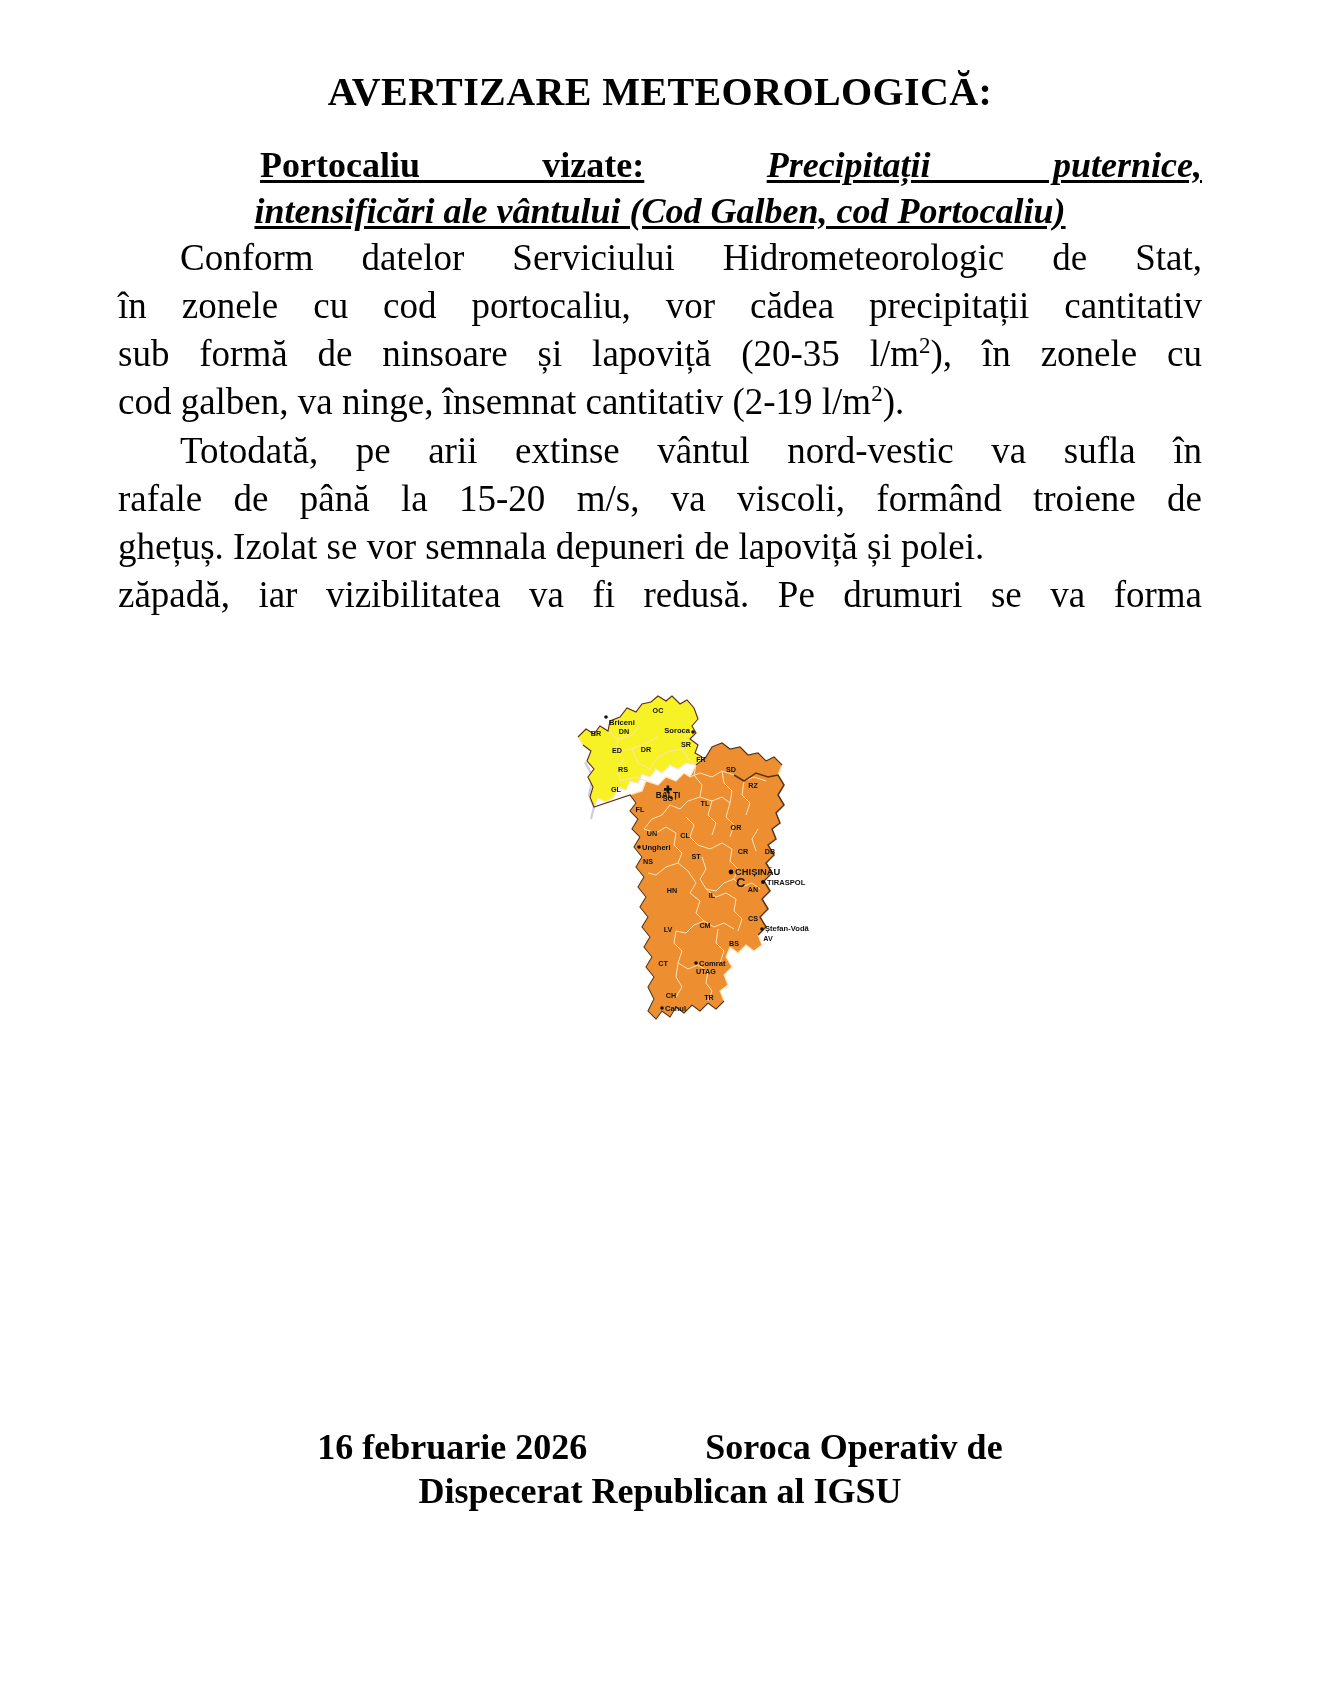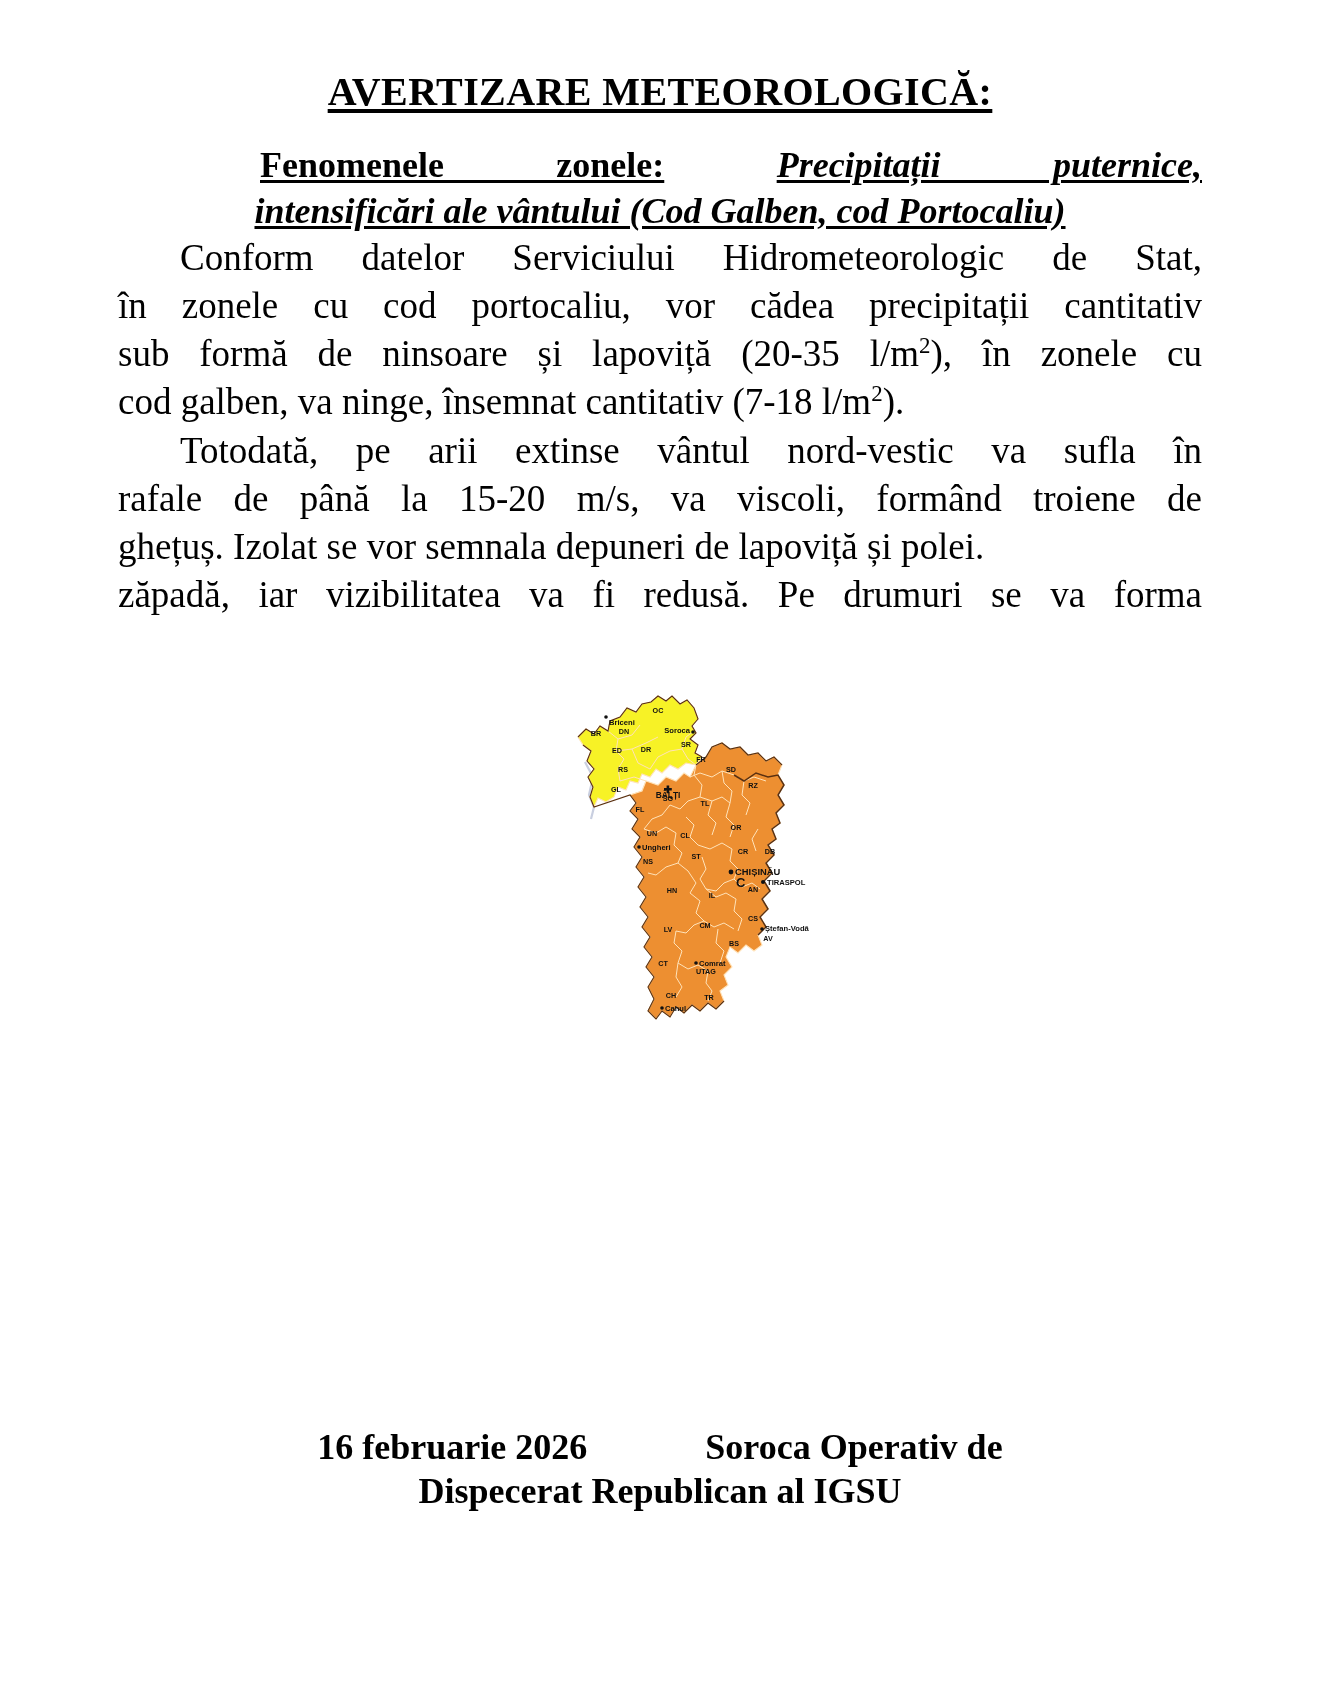--- a/index.html
+++ b/index.html
@@ -26,21 +26,20 @@
   
   .doc-title {
     text-align: center;
     font-size: 40px;
     font-weight: bold;
     letter-spacing: 0.4px;
     margin: 70px 0 0 0;
     line-height: 1.1;
   }
   .doc-title .u {
-    text-decoration: underline;
     text-underline-offset: 4px;
   }
 
   
   .subtitle-block {
     margin-top: 28px;
     font-size: 36px;
     font-weight: bold;
     line-height: 1.28;
   }
@@ -128,33 +127,33 @@
 <body>
 
 <div class="page">
 
   <h1 class="doc-title">
     <span class="u">AVERTIZARE METEOROLOGICĂ:</span>
   </h1>
 
   <div class="subtitle-block">
     <div class="subtitle-line1">
-      <span class="sub-label">Fenomenele  zonele:</span>
+      <span class="sub-label">Portocaliu  vizate:</span>
       <span class="sub-italic">Precipitații  puternice,</span>
     </div>
     <div class="subtitle-line2">
       <span class="sub-italic">intensificări ale vântului (Cod Galben, cod Portocaliu)</span>
     </div>
   </div>
 
   <p class="body-par first">
     <span class="ln indent">Conform  datelor  Serviciului  Hidrometeorologic  de  Stat,</span>
     <span class="ln">în zonele cu cod portocaliu, vor cădea precipitații cantitativ</span>
     <span class="ln"><span>sub formă de ninsoare și lapoviță (20-35 l/m</span><sup class="unit">2</sup><span>), în zonele cu</span></span>
-    <span class="ln last"><span>cod galben, va ninge, însemnat cantitativ (7-18 l/m</span><sup class="unit">2</sup><span>).</span></span>
+    <span class="ln last"><span>cod galben, va ninge, însemnat cantitativ (2-19 l/m</span><sup class="unit">2</sup><span>).</span></span>
   </p>
 
   <p class="body-par">
     <span class="ln indent">Totodată,  pe  arii  extinse  vântul  nord-vestic  va  sufla  în</span>
     <span class="ln">rafale de până la 15-20 m/s, va viscoli, formând troiene de</span>
     <span class="ln last">ghețuș. Izolat se vor semnala depuneri de lapoviță și polei.</span>
     <span class="ln">zăpadă, iar vizibilitatea va fi redusă. Pe drumuri se va forma</span>
   </p>
 
   <div class="map-wrap">

